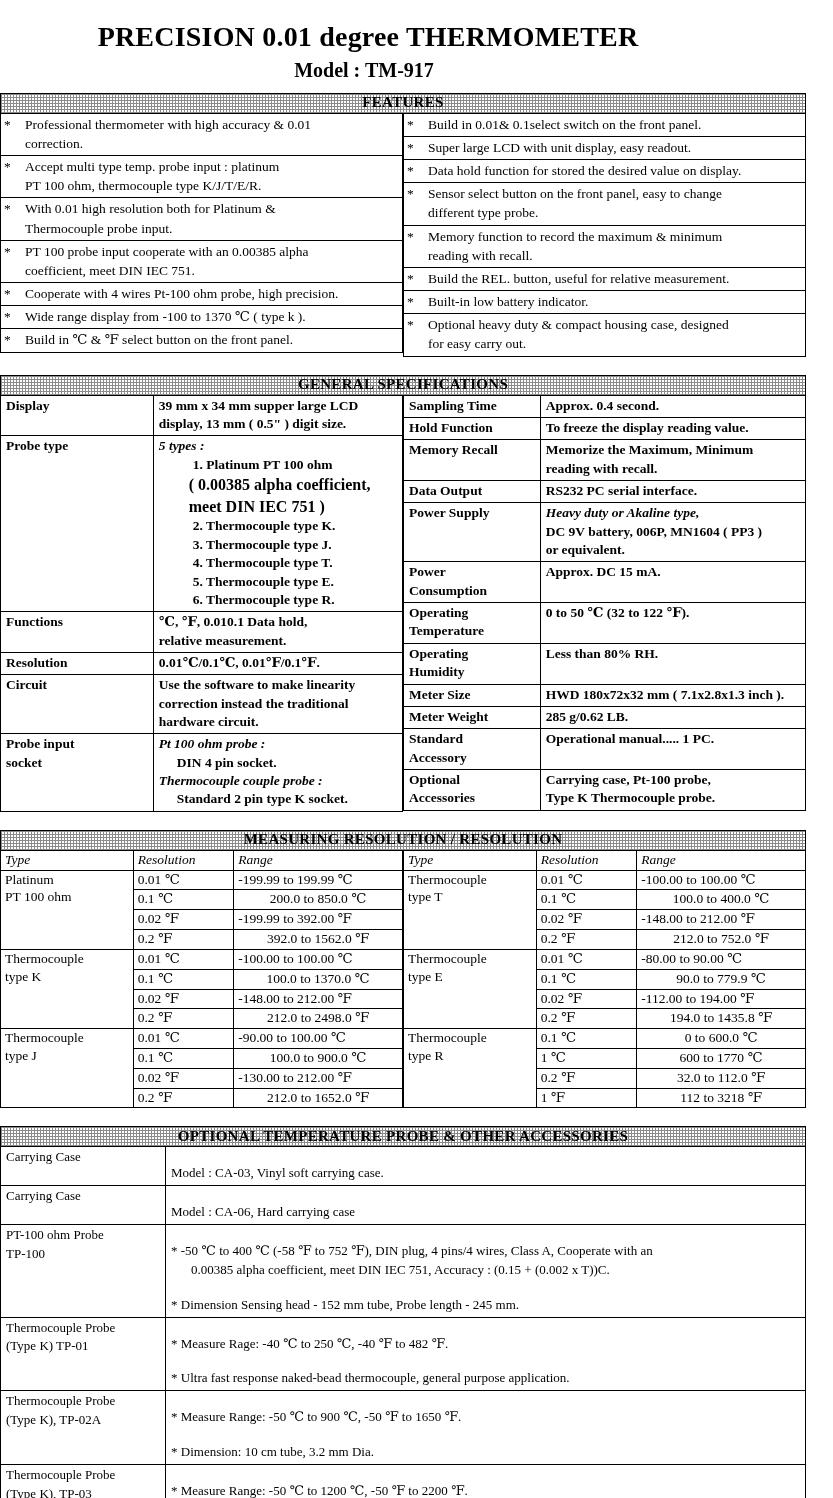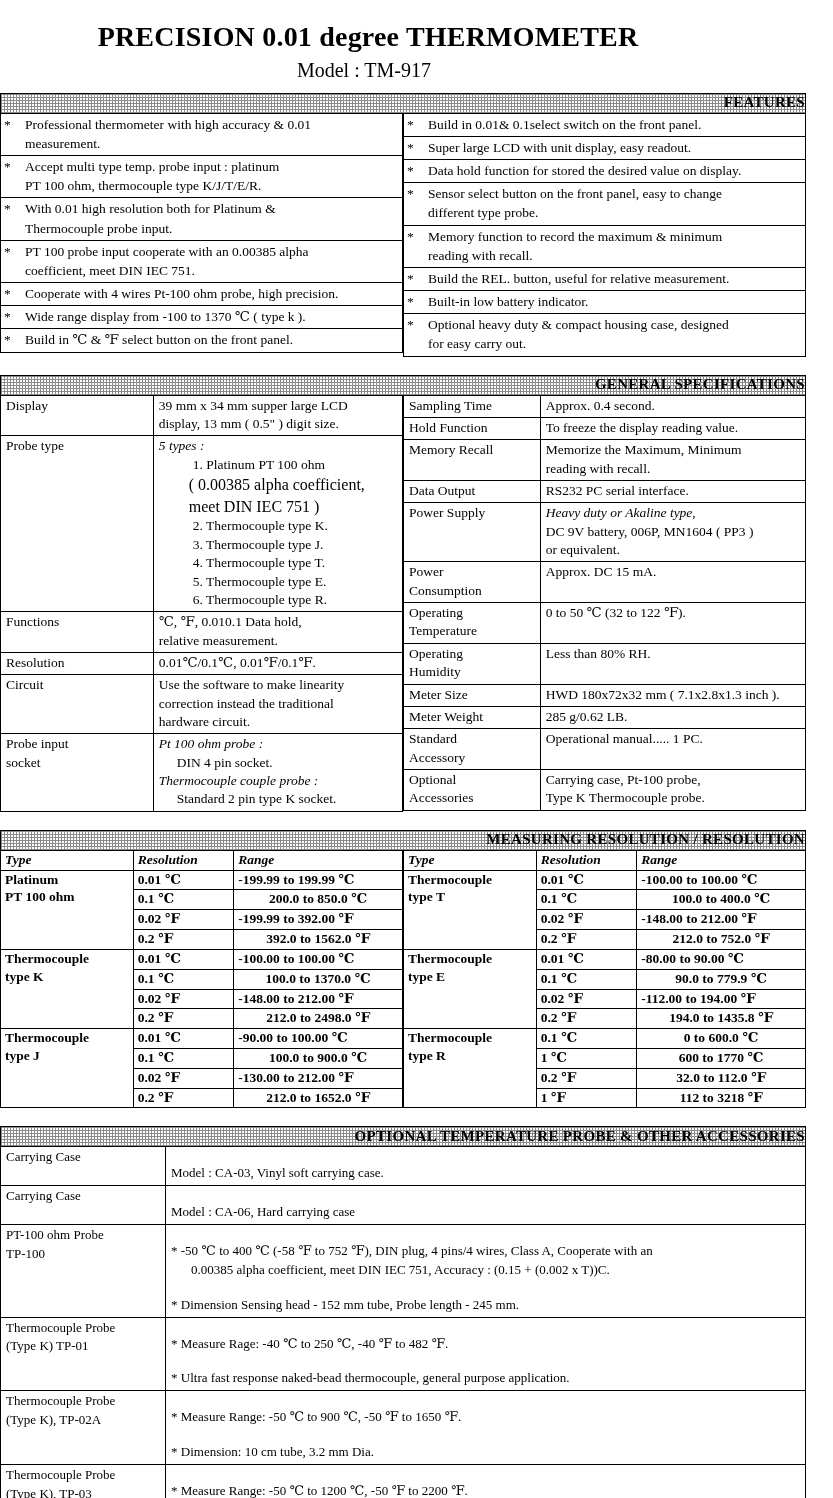--- a/index.html
+++ b/index.html
@@ -29,21 +29,21 @@
   }
   .doc-title {
     font-size: 28px;
     font-weight: bold;
     letter-spacing: 0.2px;
     line-height: 1.1;
     margin: 0;
   }
   .doc-model {
     font-size: 20px;
-    font-weight: normal;
+    font-weight: bold;
     margin: 6px 8px 0 0;
     line-height: 1.1;
   }
 
   
   .section {
     margin: 0 auto;
     width: 806px;
   }
   .sec-gap-1 { margin-top: 12px; }
@@ -59,21 +59,21 @@
     background-image:
       repeating-linear-gradient(0deg,   #8a8a8a 0px, #8a8a8a 1px, transparent 1px, transparent 3px),
       repeating-linear-gradient(90deg,  #8a8a8a 0px, #8a8a8a 1px, transparent 1px, transparent 3px);
     overflow: hidden;
   }
   .banner-text {
     position: absolute;
     left: 0; right: 0;
     top: 50%;
     transform: translateY(-52%);
-    text-align: right;
+    text-align: center;
     font-size: 15px;
     font-weight: bold;
     letter-spacing: 0.3px;
     white-space: nowrap;
     color: #000000;
   }
 
   
   .feature-wrap {
     display: flex;
@@ -102,40 +102,40 @@
     padding-right: 0;
     border-right: none !important;
   }
   td.ftext {
     border-left: none !important;
     padding-left: 2px;
   }
 
   
   .spec-wrap { display: flex; width: 100%; }
-  .spec-wrap > .scol { width: 50%; box-sizing: border-box; }
+  .spec-wrap > .scol { width: 50%; box-sizing: border-box; font-weight: bold; }
   table.spec { border-collapse: collapse; width: 100%; table-layout: fixed; }
   table.spec td {
     border: 1px solid #000000;
     vertical-align: top;
     font-size: 13.5px;
     line-height: 1.36;
     padding: 1px 4px 2px 5px;
   }
   .spec-left-label  { width: 38%; }
   .spec-right-label { width: 34%; }
 
   .ital { font-style: italic; }
   .indent1 { display: block; padding-left: 34px; }
   .indent2 { display: block; padding-left: 30px; font-size: 16px; }
   .indent-sm { display: block; padding-left: 18px; }
 
   
   .meas-wrap { display: flex; width: 100%; }
-  .meas-wrap > .mcol { width: 50%; box-sizing: border-box; font-weight: bold; }
+  .meas-wrap > .mcol { width: 50%; box-sizing: border-box; }
   table.meas { border-collapse: collapse; width: 100%; table-layout: fixed; }
   table.meas td {
     border: 1px solid #000000;
     font-size: 13.5px;
     line-height: 1.32;
     padding: 0px 4px 1px 4px;
     vertical-align: top;
   }
   table.meas td.hdr { font-style: italic; }
   .col-type { width: 33%; }
@@ -172,21 +172,21 @@
       <div class="banner-text">FEATURES</div>
     </div>
     <div class="feature-wrap">
       <div class="fcol">
         <table class="feat">
           <tbody id="feat-left">
               <tr>
                 <td class="star">*</td>
                 <td class="ftext">
                   <div>Professional thermometer with high accuracy &amp;  0.01</div>
-                  <div>measurement.</div>
+                  <div>correction.</div>
                 </td>
               </tr>
               <tr>
                 <td class="star">*</td>
                 <td class="ftext">
                   <div>Accept multi type temp. probe input : platinum</div>
                   <div>PT 100 ohm, thermocouple type K/J/T/E/R.</div>
                 </td>
               </tr>
               <tr>

